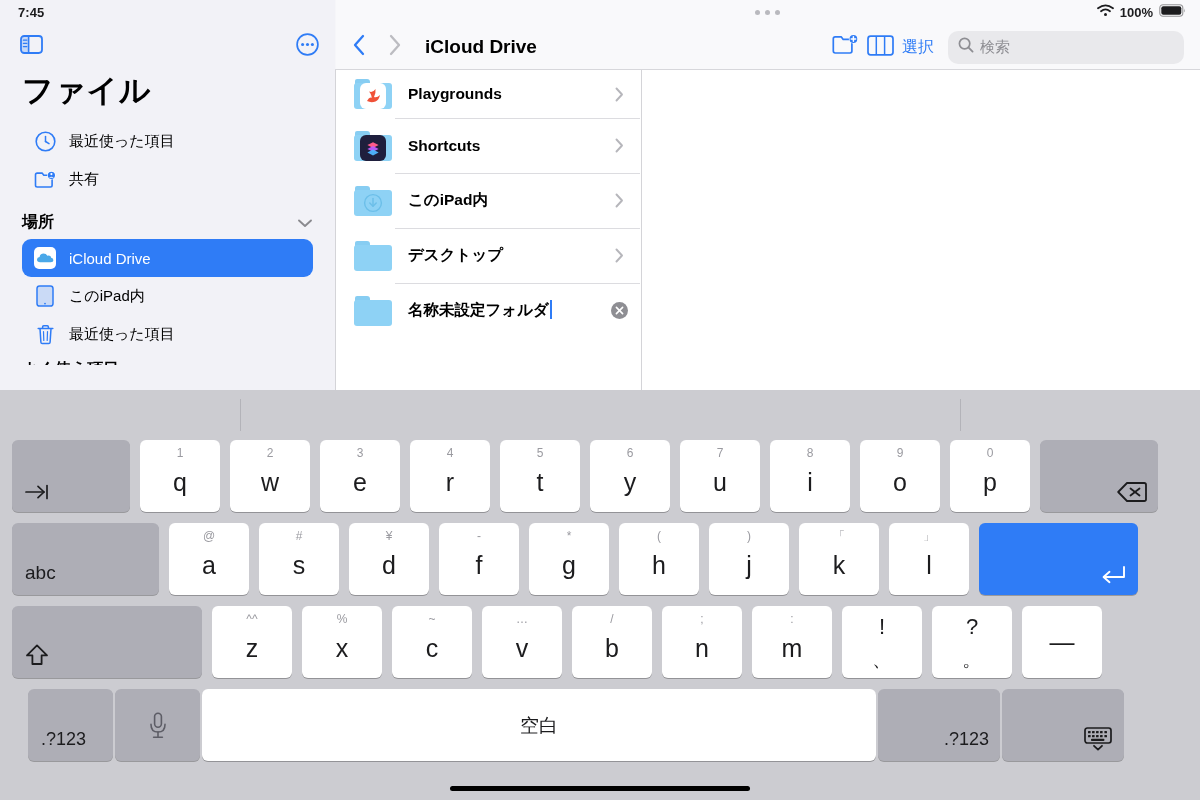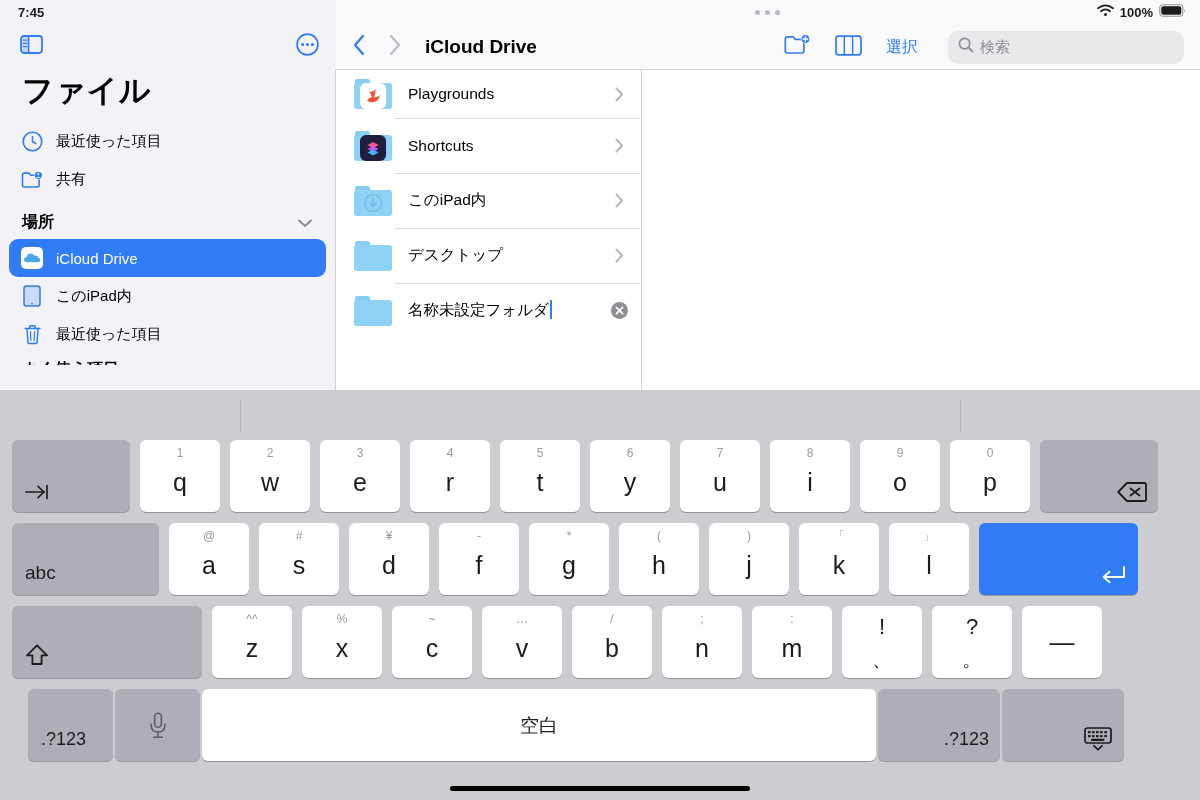--- a/index.html
+++ b/index.html
@@ -17,21 +17,21 @@
   
   .sidebar { width: 335px; height: 390px; background: #f2f2f7; position: relative; overflow: hidden; }
   .status-bar { height: 24px; display: flex; align-items: center; padding: 0 14px 0 18px; }
   .status-time { font-size: 13px; font-weight: 600; color: #1c1c1e; letter-spacing: .1px; }
 
   .sb-toprow { height: 40px; display: flex; align-items: center; justify-content: space-between; padding: 0 16px 0 20px; }
   .sb-icon-btn { display: flex; align-items: center; justify-content: center; }
 
   .sb-title { font-size: 31px; font-weight: 700; color: #000; padding: 6px 0 10px 22px; letter-spacing: .5px; }
 
-  .sb-list { padding: 0 9px; }
+  .sb-list { padding: 0 22px; }
   .sb-row { display: flex; align-items: center; height: 38px; padding: 0 12px; border-radius: 9px; gap: 13px; }
   .sb-row .sb-ico { width: 22px; height: 22px; display: flex; align-items: center; justify-content: center; flex: 0 0 22px; }
   .sb-row .sb-lab { font-size: 15px; color: #000; white-space: nowrap; }
   .sb-row.selected { background: #2f7cf6; }
   .sb-row.selected .sb-lab { color: #fff; }
 
   .sb-section { display: flex; align-items: center; justify-content: space-between; padding: 14px 22px 6px 22px; }
   .sb-section-title { font-size: 16px; font-weight: 700; color: #000; }
   .sb-cut { padding: 6px 22px 0 22px; font-size: 16px; font-weight: 700; color: #000; height: 12px; overflow: hidden; }
 
@@ -40,27 +40,27 @@
 
   
   .navwrap { position: absolute; left: 335px; top: 0; width: 865px; height: 70px; background: #f9f9fbee; border-bottom: .5px solid #d7d7db; }
   .grabber { position: absolute; left: 0; top: 0; width: 865px; height: 24px; display: flex; align-items: center; justify-content: center; }
   .grabber .dots { display: flex; gap: 5px; }
   .grabber .dots i { width: 5px; height: 5px; border-radius: 50%; background: #b9b9be; display: block; }
   .navbar { position: absolute; left: 0; top: 24px; width: 865px; height: 46px; display: flex; align-items: center; padding: 0 16px 0 18px; }
   .nav-chevs { display: flex; align-items: center; gap: 22px; }
   .nav-title { font-size: 19px; font-weight: 700; color: #000; margin-left: 24px; white-space: nowrap; }
   .nav-spacer { flex: 1; }
-  .nav-actions { display: flex; align-items: center; gap: 24px; }
+  .nav-actions { display: flex; align-items: center; gap: 8px; }
   .nav-select { font-size: 16px; color: #2f7cf6; white-space: nowrap; }
   .searchbox { width: 236px; height: 33px; border-radius: 10px; background: #e9e9ec; display: flex; align-items: center; padding: 0 10px; gap: 6px; margin-left: 6px; }
   .searchbox .ph { font-size: 15px; color: #8e8e93; }
 
   
-  .filelist { position: absolute; left: 0; top: 70px; width: 305px; bottom: 6px; overflow: hidden; }
+  .filelist { position: absolute; left: 0; top: 70px; width: 305px; bottom: 6px; overflow: hidden; font-weight: bold; }
   .frow { height: 55px; display: flex; align-items: center; padding-left: 14px; position: relative; }
   .frow .ficon { width: 46px; height: 38px; flex: 0 0 46px; display: flex; align-items: center; justify-content: center; position: relative; }
   .frow .fname { font-size: 15.5px; color: #000; flex: 1; margin-left: 12px; white-space: nowrap; }
   .frow .ftrail { width: 44px; display: flex; align-items: center; justify-content: center; }
   .fsep { position: absolute; left: 59px; right: 0; bottom: 0; height: .5px; background: #dcdce0; }
   .frow.editing .fname { position: relative; }
   .caret { display: inline-block; width: 2px; height: 19px; background: #2f7cf6; vertical-align: -4px; margin-left: 1px; }
 
   .folder { position: relative; width: 38px; height: 30px; }
   .folder .tab { position: absolute; left: 1px; top: 0; width: 15px; height: 6px; background: #87cdf2; border-radius: 2px 3px 0 0; }

